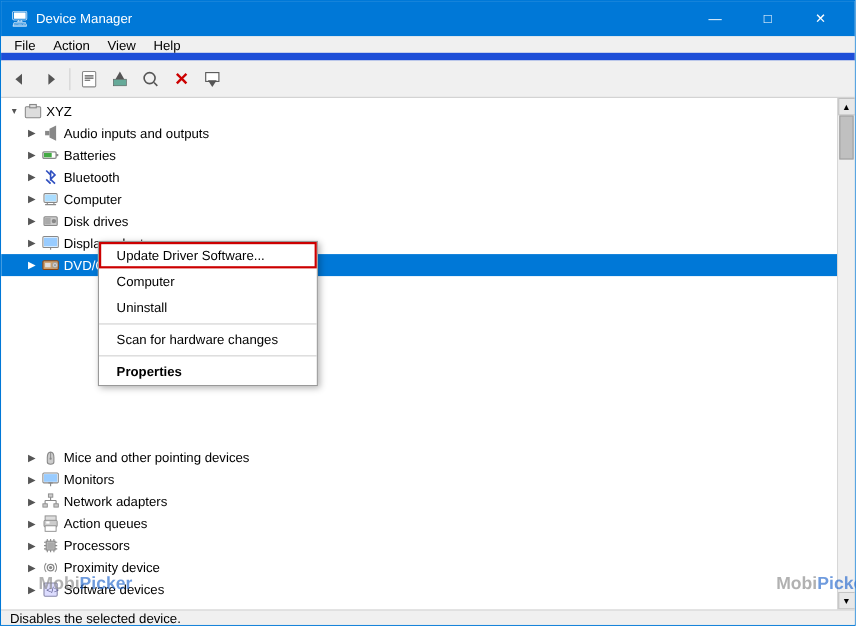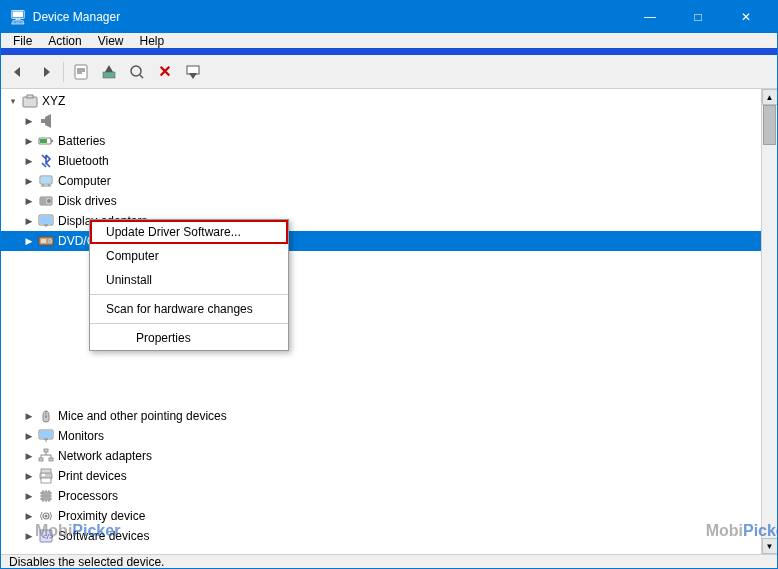--- a/index.html
+++ b/index.html
@@ -152,21 +152,21 @@
       min-width: 200px;
       z-index: 100;
     }
     .ctx-item {
       padding: 5px 16px;
       cursor: pointer;
       font-size: 12px;
       display: flex;
       align-items: center;
     }
-    .ctx-item.bold-item { font-weight: normal; margin-left: 30px; }
+    .ctx-item.bold-item { font-weight: bold; }
     .ctx-item.highlighted-item {
       background: white;
       outline: 2px solid #cc0000;
       outline-offset: -2px;
     }
     .ctx-separator {
       height: 1px;
       background: #d0d0d0;
       margin: 2px 0;
     }
@@ -299,20 +299,21 @@
 
       <div class="tree-item indent-1">
         <span class="expand-icon">▶</span>
         <span class="item-icon icon-audio">
           <svg width="16" height="16" viewBox="0 0 16 16">
             <rect x="3" y="6" width="4" height="4" fill="#888"></rect>
             <polygon points="7,4 13,1 13,15 7,12" fill="#888"></polygon>
             <path d="M10,5 Q13,8 10,11" stroke="#888" fill="none" stroke-width="1.2"></path>
           </svg>
         </span>
+        <span class="item-label">Audio inputs and outputs</span>
       </div>
 
       <div class="tree-item indent-1">
         <span class="expand-icon">▶</span>
         <span class="item-icon">
           <svg width="16" height="16" viewBox="0 0 16 16">
             <rect x="1" y="5" width="12" height="6" rx="1" fill="none" stroke="#888" stroke-width="1.2"></rect>
             <rect x="13" y="7" width="2" height="2" fill="#888"></rect>
             <rect x="2" y="6" width="7" height="4" fill="#4a4"></rect>
           </svg>
@@ -446,21 +447,21 @@
       <div class="tree-item indent-1">
         <span class="expand-icon">▶</span>
         <span class="item-icon">
           <svg width="16" height="16" viewBox="0 0 16 16">
             <rect x="3" y="1" width="10" height="5" fill="#ddd" stroke="#888" stroke-width="0.8"></rect>
             <rect x="2" y="5" width="12" height="6" rx="1" fill="#ccc" stroke="#888" stroke-width="0.8"></rect>
             <rect x="3" y="10" width="10" height="5" fill="white" stroke="#888" stroke-width="0.8"></rect>
             <rect x="4" y="6" width="3" height="2" fill="white"></rect>
           </svg>
         </span>
-        <span class="item-label">Print devices</span>
+        <span class="item-label">Action queues</span>
       </div>
 
       <div class="tree-item indent-1">
         <span class="expand-icon">▶</span>
         <span class="item-icon">
           <svg width="16" height="16" viewBox="0 0 16 16">
             <rect x="4" y="4" width="8" height="8" fill="#ccc" stroke="#888" stroke-width="1"></rect>
             <rect x="5" y="5" width="6" height="6" fill="#aaa"></rect>
             <line x1="5" y1="2" x2="5" y2="4" stroke="#888" stroke-width="1"></line>
             <line x1="8" y1="2" x2="8" y2="4" stroke="#888" stroke-width="1"></line>

